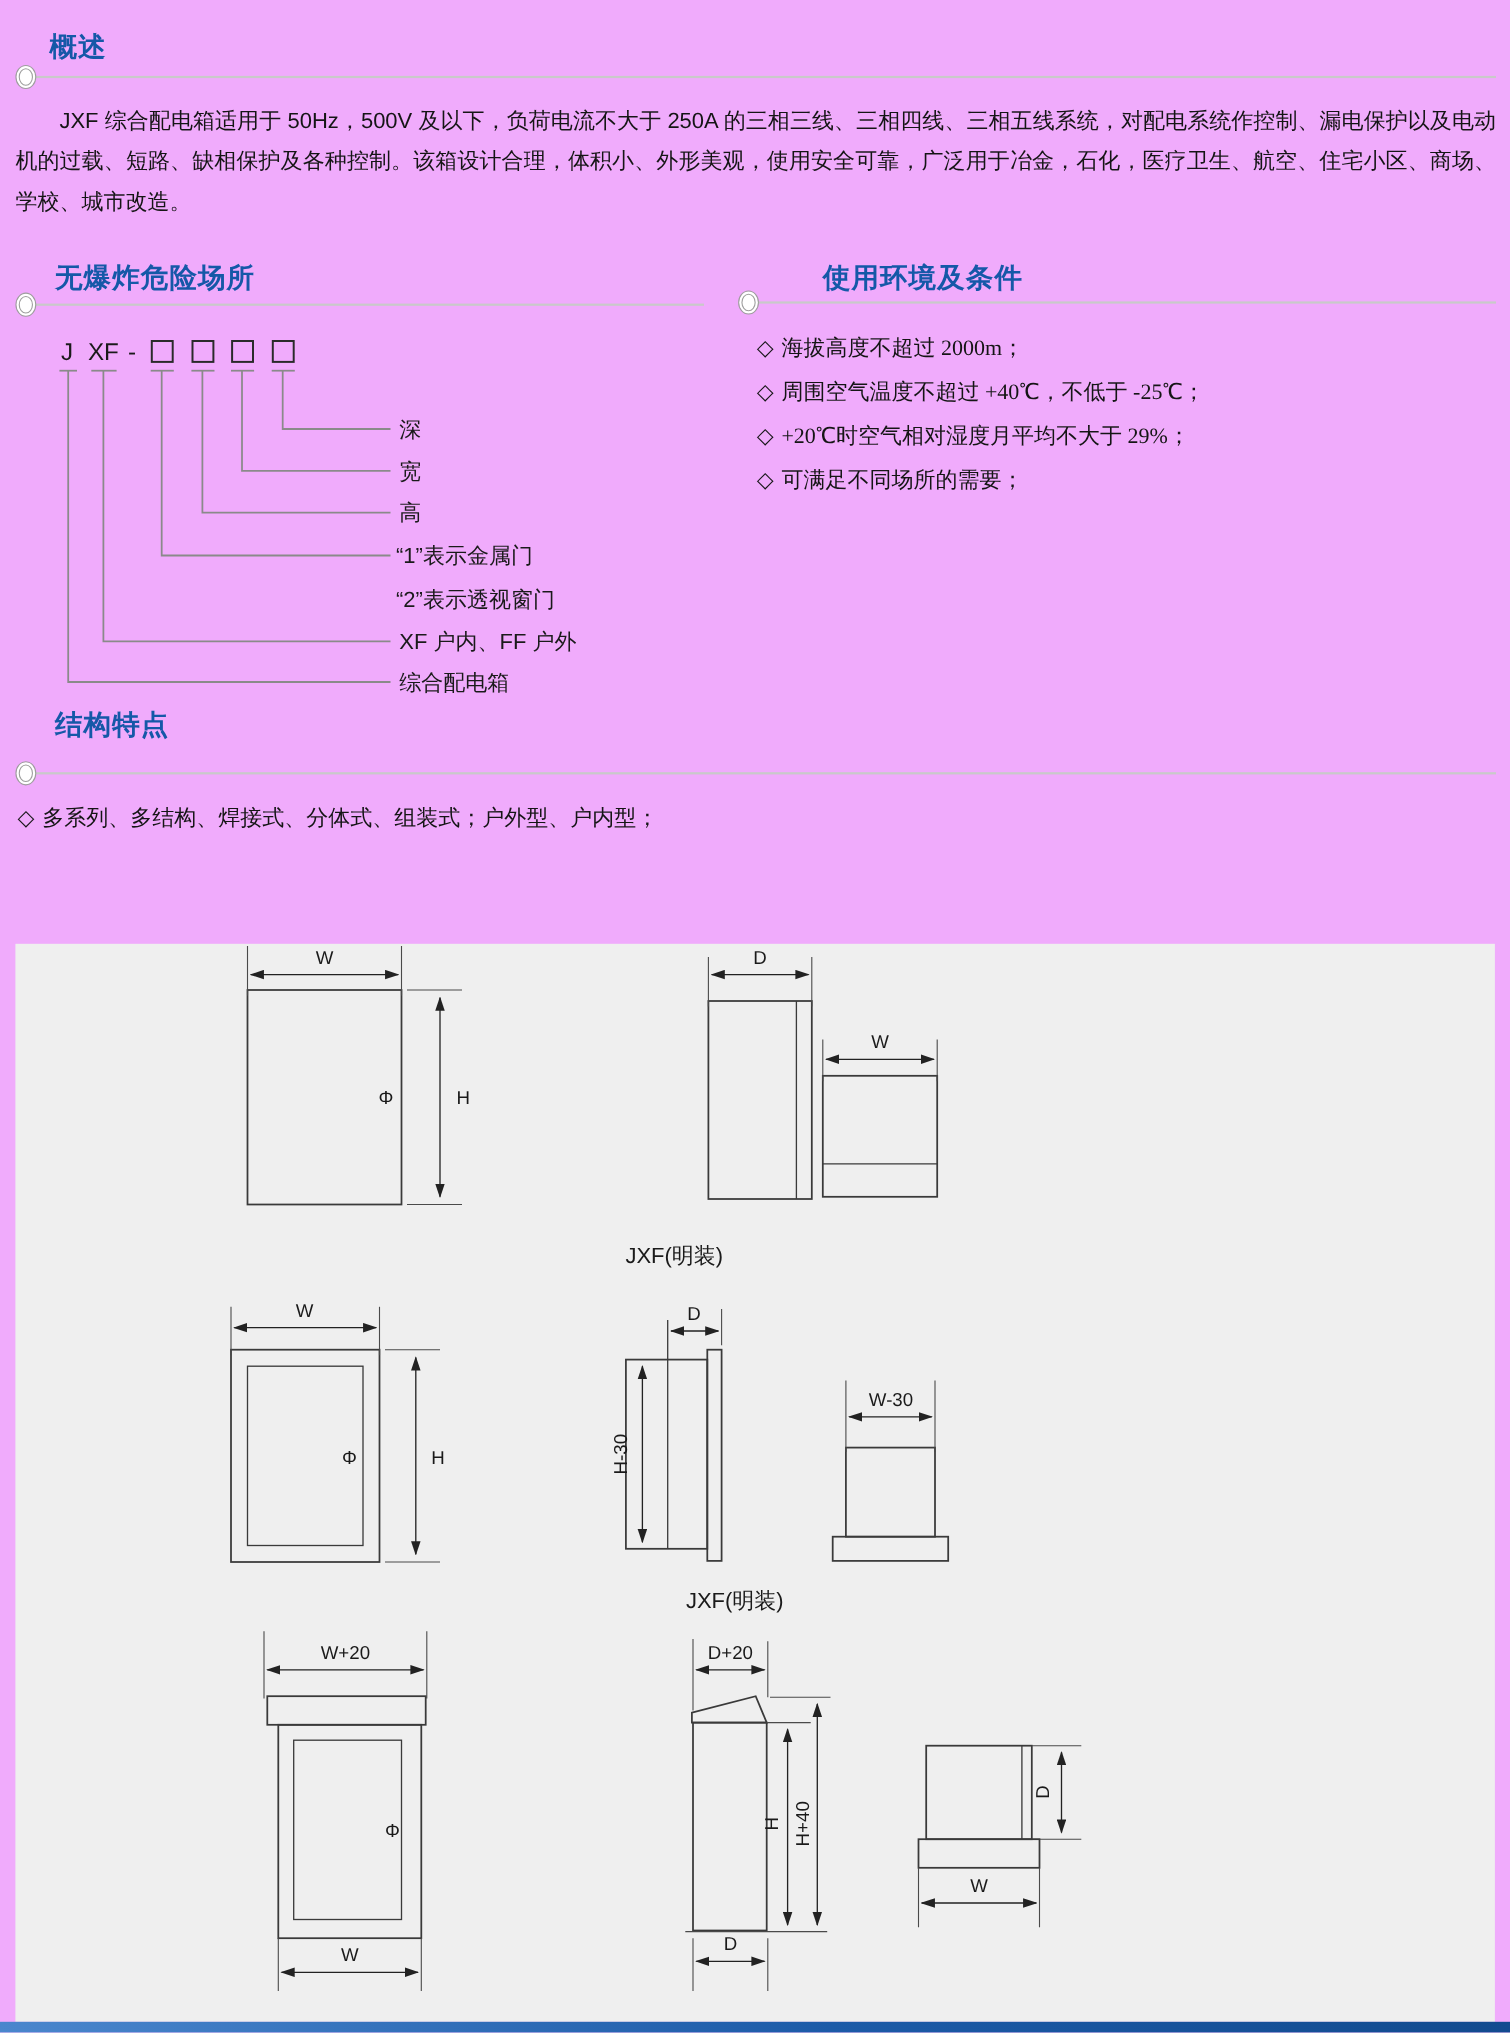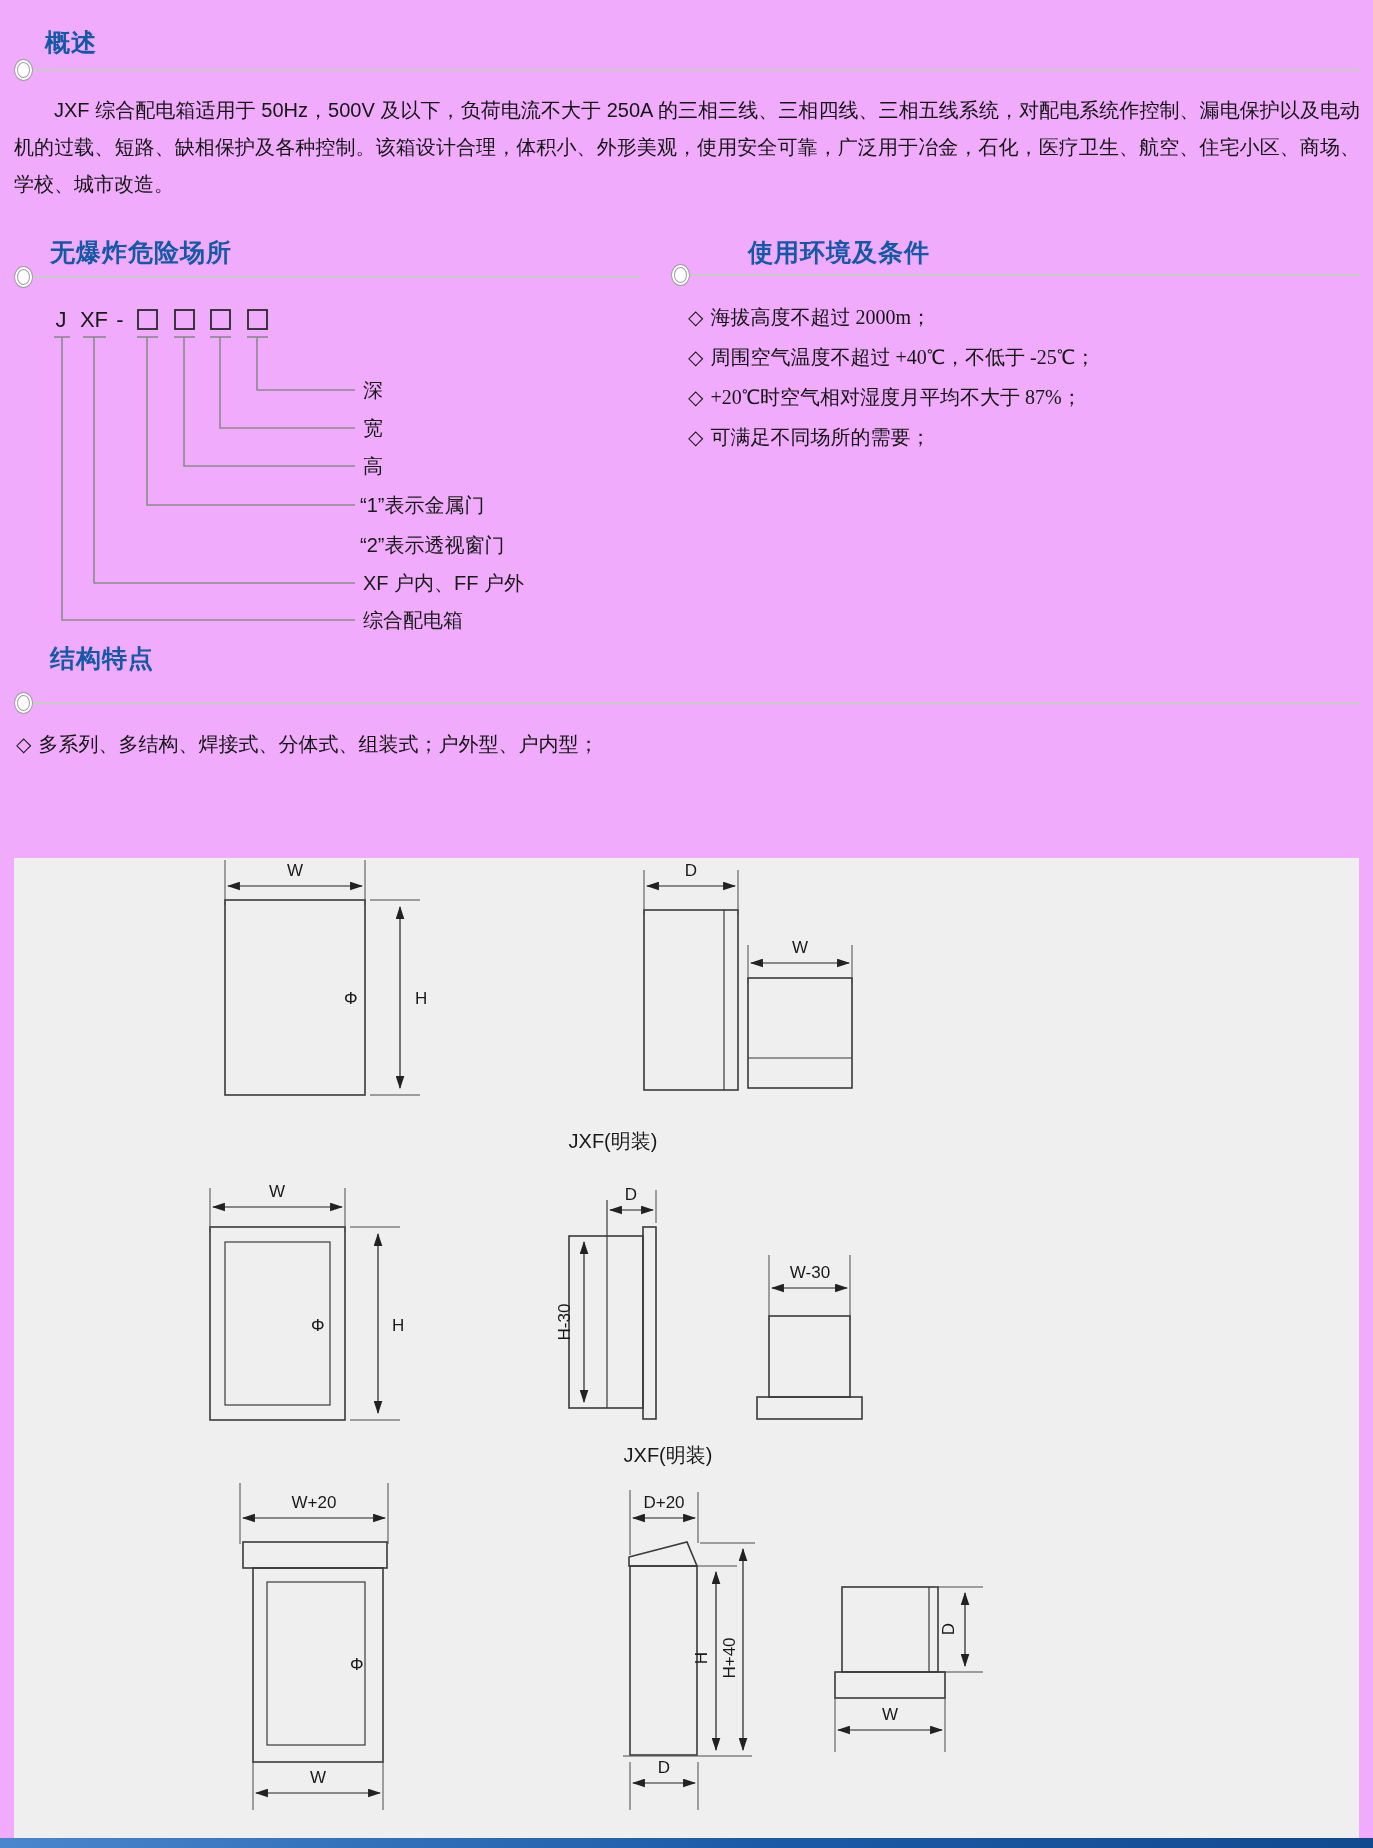--- a/index.html
+++ b/index.html
@@ -73,21 +73,21 @@
     <text class="mlabel" x="323" y="290">XF 户内、FF 户外</text>
     <text class="mlabel" x="323" y="327">综合配电箱</text>
   </svg>
 
   <div class="sec-title" style="left:700px;top:236px;margin-left:48px;">使用环境及条件</div>
   <div class="rule" style="left:688px;top:274px;width:672px;"></div>
   <div class="ring" style="left:671px;top:264px;"></div>
   <div class="blist" style="left:688px;top:297px;width:675px;">
     <div class="item"><span class="dia">◇</span><span>海拔高度不超过 2000m；</span></div>
     <div class="item"><span class="dia">◇</span><span>周围空气温度不超过 +40℃，不低于 -25℃；</span></div>
-    <div class="item"><span class="dia">◇</span><span>+20℃时空气相对湿度月平均不大于 87%；</span></div>
+    <div class="item"><span class="dia">◇</span><span>+20℃时空气相对湿度月平均不大于 29%；</span></div>
     <div class="item"><span class="dia">◇</span><span>可满足不同场所的需要；</span></div>
   </div>
 
   <div class="sec-title" style="left:50px;top:642px;">结构特点</div>
   <div class="rule" style="left:30px;top:702px;width:1330px;"></div>
   <div class="ring" style="left:14px;top:692px;"></div>
   <div class="blist" style="left:16px;top:724px;width:1200px;">
     <div class="item"><span class="dia">◇</span><span>多系列、多结构、焊接式、分体式、组装式；户外型、户内型；</span></div>
   </div>
 

